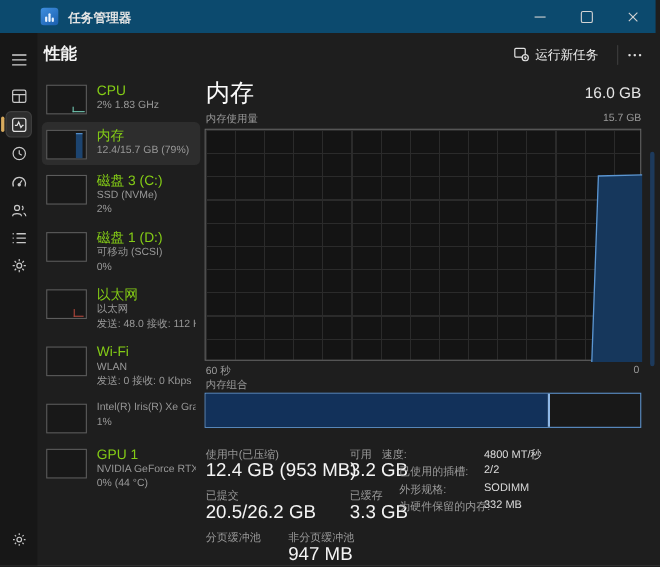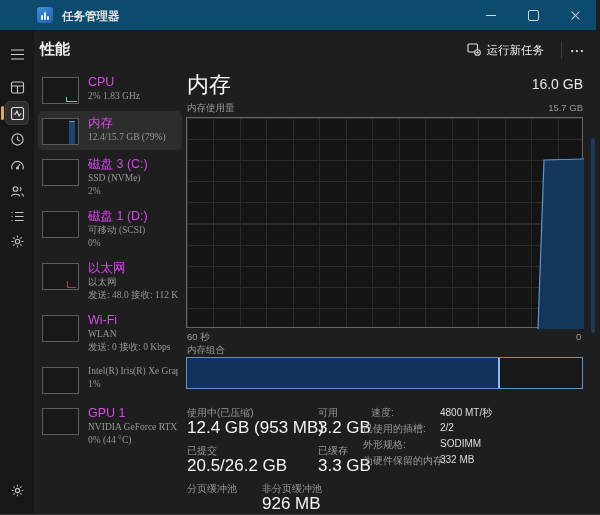--- a/index.html
+++ b/index.html
@@ -46,23 +46,23 @@
   .side-item{display:flex;align-items:flex-start;padding:5px 4px;border-radius:5px;margin-bottom:2px;}
   .side-item.selected{background:#2d2d2d;}
   .thumb{width:37px;height:27px;border:1px solid #5c5c5c;background:#181818;margin-right:9px;margin-top:2px;
          position:relative;flex:none;box-sizing:border-box;overflow:hidden;}
   .thumb .mem-bar{position:absolute;right:3px;top:2px;bottom:0;width:6px;background:#1c4470;border-top:1px solid #5b96d2;}
   .thumb .cpu-line{position:absolute;right:1px;bottom:1px;width:10px;height:4px;
         border-bottom:1px solid #71c6b1;border-left:1px solid #71c6b1;}
   .thumb .eth-line{position:absolute;right:2px;bottom:1px;width:8px;height:6px;
         border-bottom:1px solid #b0483c;border-left:1px solid #b0483c;}
   .side-text{min-width:0;}
-  .side-title{font-size:12.5px;color:#d946ef;line-height:15px;white-space:nowrap;}
+  .side-title{font-size:12.5px;color:#84cc16;line-height:15px;white-space:nowrap;}
   .side-sub{font-size:9.5px;color:#989898;line-height:12.5px;white-space:nowrap;overflow:hidden;
-            text-overflow:clip;max-width:92px;font-family:Liberation Serif, serif;}
+            text-overflow:clip;max-width:92px;}
 
   
   .main-title{position:absolute;left:187px;top:70px;font-size:22px;font-weight:500;color:#fafafa;}
   .capacity{position:absolute;right:17px;top:76px;font-size:14px;color:#e6e6e6;}
   .chart-label{position:absolute;left:187px;top:102px;font-size:9.5px;color:#9a9a9a;}
   .chart-max{position:absolute;right:17px;top:102px;font-size:9.5px;color:#9a9a9a;}
 
   .chart{position:absolute;left:186px;top:117px;width:397px;height:211px;box-sizing:border-box;
          border:1px solid #666666;background:#141414;
          background-image:
@@ -296,23 +296,23 @@
     <span class="stat-value" style="left:131px;top:14px;">3.2 GB</span>
 
     <span class="stat-label" style="left:0;top:40px;">已提交</span>
     <span class="stat-value" style="left:0;top:52px;">20.5/26.2 GB</span>
     <span class="stat-label" style="left:131px;top:40px;">已缓存</span>
     <span class="stat-value" style="left:131px;top:52px;">3.3 GB</span>
 
     <span class="stat-label" style="left:0;top:78px;">分页缓冲池</span>
     <span class="stat-value" style="left:0;top:90px;margin-top:47px;">832 MB</span>
     <span class="stat-label" style="left:75px;top:78px;">非分页缓冲池</span>
-    <span class="stat-value" style="left:75px;top:90px;">926 MB</span>
-
-    <span class="mini-label" style="left:184px;top:2px;text-align:center;">速度:</span>
+    <span class="stat-value" style="left:75px;top:90px;">947 MB</span>
+
+    <span class="mini-label" style="left:160px;top:2px;text-align:center;">速度:</span>
     <span class="mini-value" style="left:253px;top:2px;">4800 MT/秒</span>
     <span class="mini-label" style="left:176px;top:18px;">已使用的插槽:</span>
     <span class="mini-value" style="left:253px;top:18px;">2/2</span>
     <span class="mini-label" style="left:176px;top:34px;">外形规格:</span>
     <span class="mini-value" style="left:253px;top:34px;">SODIMM</span>
     <span class="mini-label" style="left:176px;top:50px;">为硬件保留的内存:</span>
     <span class="mini-value" style="left:253px;top:50px;">332 MB</span>
   </div>
 
 </div>

